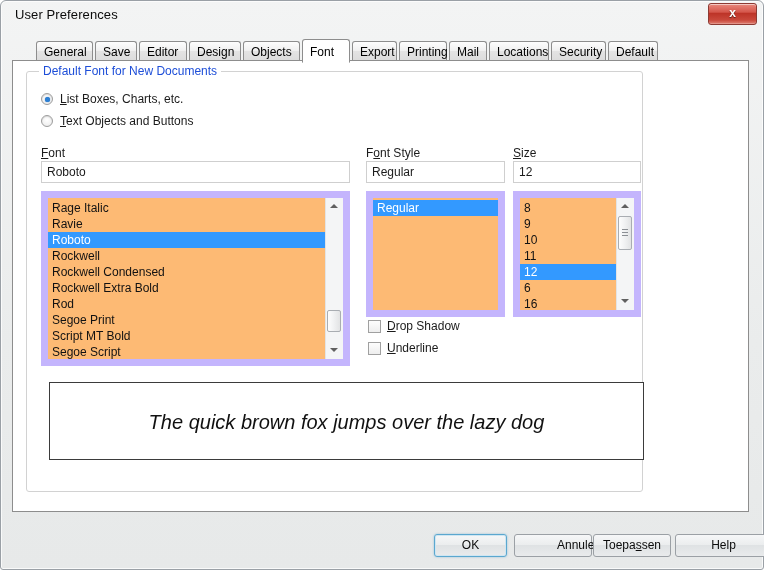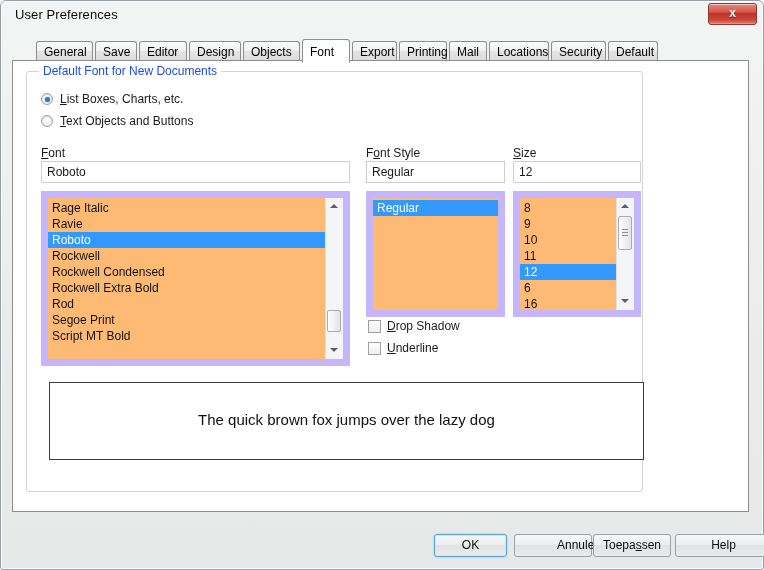--- a/index.html
+++ b/index.html
@@ -325,22 +325,23 @@
     height: 78px;
     box-sizing: border-box;
     background: #ffffff;
     border: 1px solid #3b3b3b;
   }
   #preview-text {
     position: absolute;
     left: 0; right: 0;
     top: 28px;
     text-align: center;
-    font-size: 15px;
+    font-size: 20px;
     color: #111111;
+    font-style: italic;
   }
 
   
   .dlg-button {
     position: absolute;
     box-sizing: border-box;
     height: 23px;
     background: linear-gradient(to bottom, #f6f7f8 0%, #ebedee 47%, #dfe2e4 50%, #e9ebec 100%);
     border: 1px solid #9ba0a5;
     border-radius: 3px;
@@ -406,20 +407,21 @@
         <div class="list-items" id="font-list" style="top: 2px;">
             <div class="list-item">Rage Italic</div>
             <div class="list-item">Ravie</div>
             <div class="list-item selected">Roboto</div>
             <div class="list-item">Rockwell</div>
             <div class="list-item">Rockwell Condensed</div>
             <div class="list-item">Rockwell Extra Bold</div>
             <div class="list-item">Rod</div>
             <div class="list-item">Segoe Print</div>
             <div class="list-item">Script MT Bold</div>
+            <div class="list-item">Segoe Script</div>
           </div>
         <div class="scrollbar">
           <div class="sb-btn up">
             <span class="sb-arrow up"></span>
           </div>
           <div class="sb-thumb" style="top:112px; height:22px;"></div>
           <div class="sb-btn down">
             <span class="sb-arrow down"></span>
           </div>
         </div>

